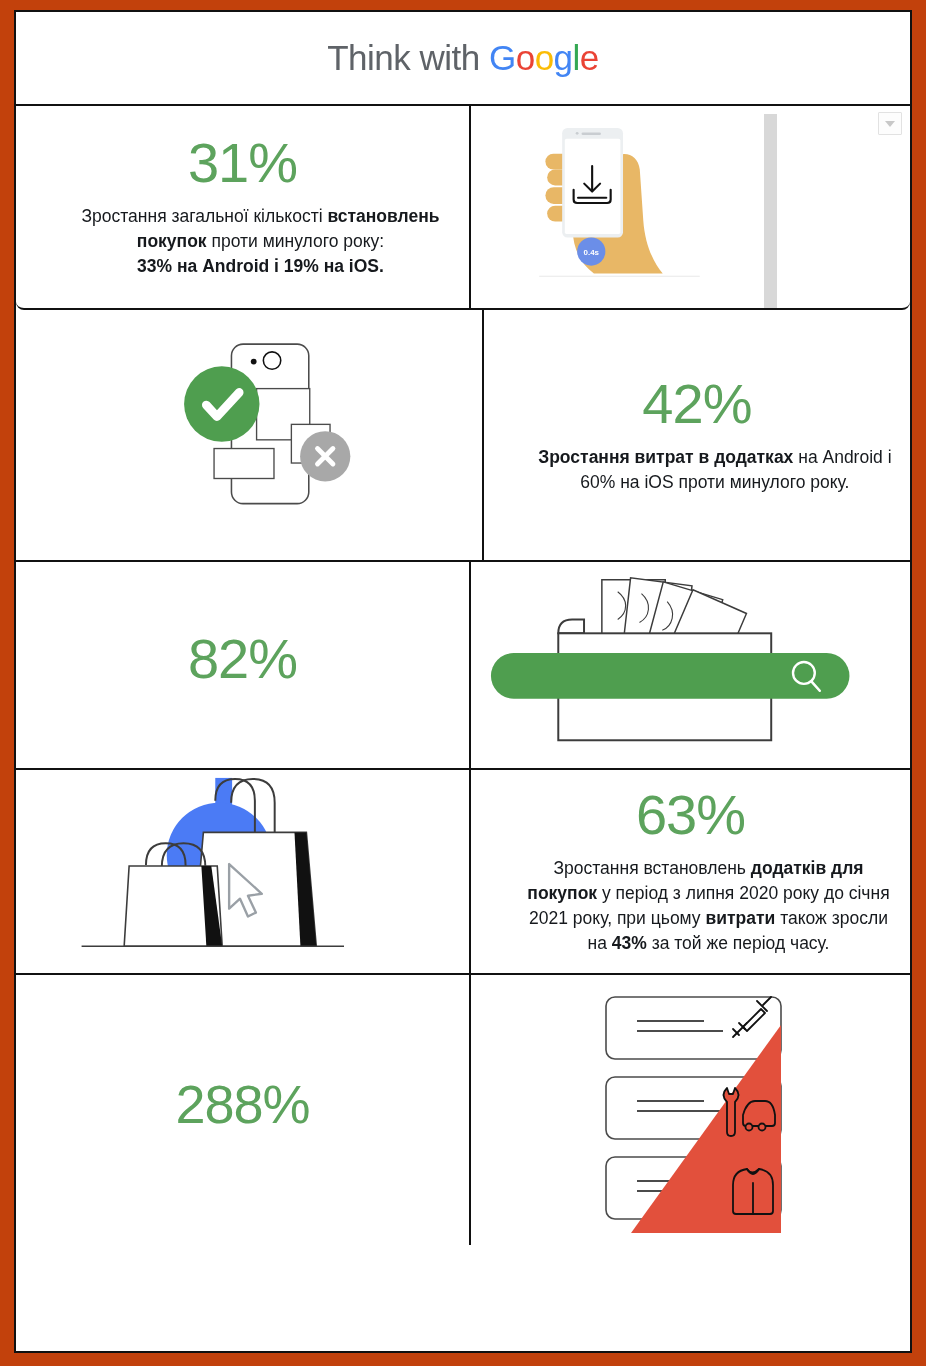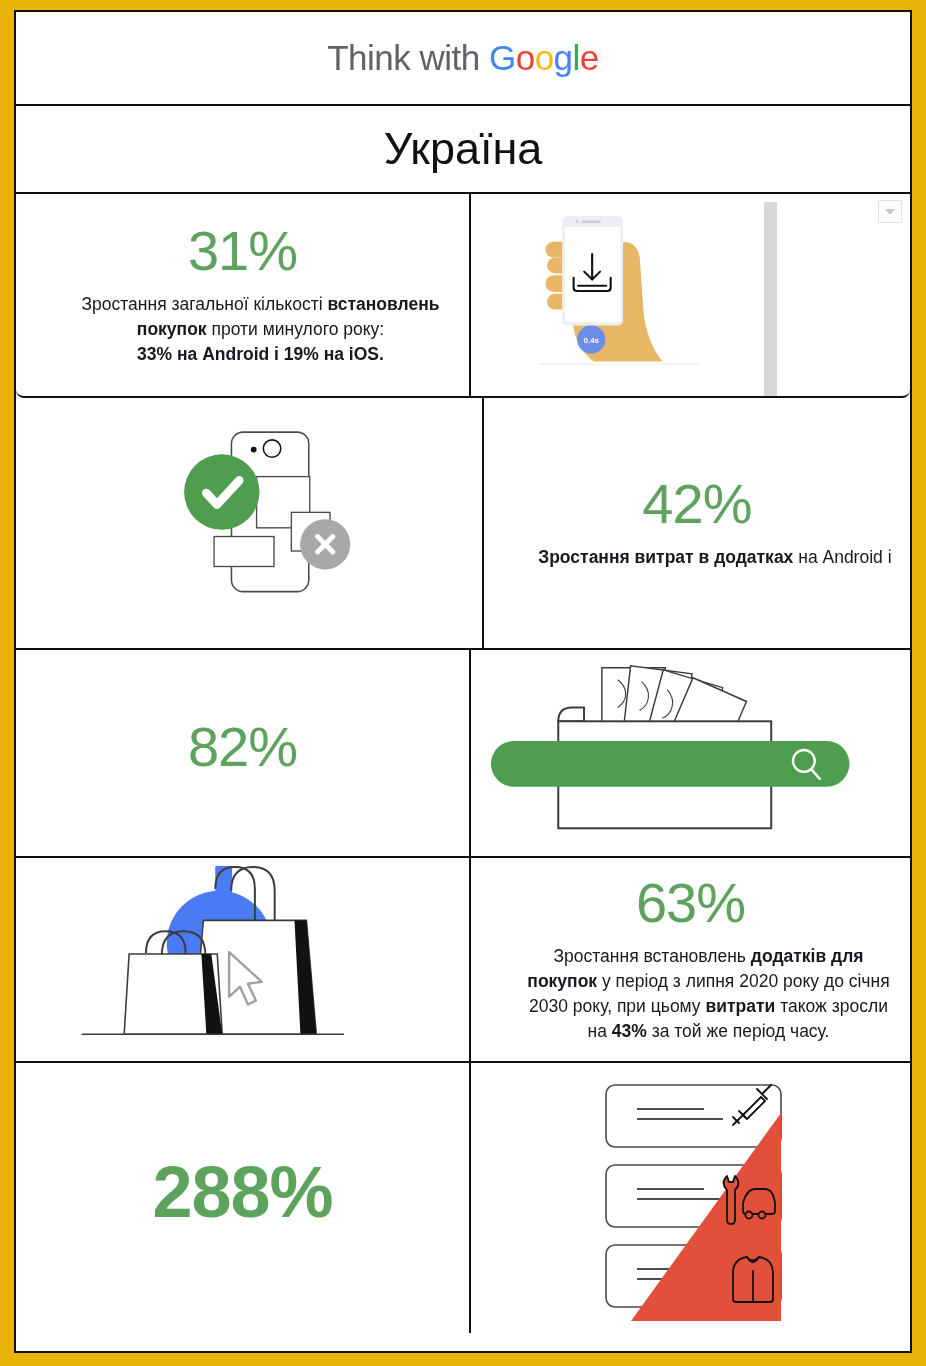--- a/index.html
+++ b/index.html
@@ -5,21 +5,21 @@
   html, body {
     margin: 0;
     padding: 0;
     background: #f4f4f4;
     font-family: "Liberation Sans", sans-serif;
   }
   #page {
     width: 926px;
     height: 1366px;
     position: relative;
-    background: #eab308;
+    background: #c2410c;
     overflow: hidden;
   }
   .infographic {
     position: absolute;
     left: 14px;
     top: 10px;
     width: 898px;
     height: 1343px;
     background: #ffffff;
     border: 2px solid #111111;
@@ -97,21 +97,21 @@
     text-align: center;
   }
   .stat-value {
     color: #5da35d;
     font-size: 56px;
     font-weight: 400;
     line-height: 1.0;
     margin-bottom: 13px;
     letter-spacing: -1px;
   }
-  .stat-value.small { font-size: 72px; font-weight: bold; }
+  .stat-value.small { font-size: 54px; }
   .stat-text {
     color: #16191d;
     font-size: 17.5px;
     line-height: 1.42;
     font-weight: 400;
     margin-left: 36px;
   }
   .stat-text b { font-weight: 700; }
 
   
@@ -150,23 +150,20 @@
 
 <div id="page">
   <div class="infographic">
 
     <div class="brand-row">
       <div class="brand-logo">
         <span class="brand-think">Think with </span><span class="g-b">G</span><span class="g-r">o</span><span class="g-y">o</span><span class="g-b">g</span><span class="g-g">l</span><span class="g-r">e</span>
       </div>
     </div>
 
-    <div class="country-row">
-      <div class="country-title">Україна</div>
-    </div>
 
     <div class="grid">
 
       <div class="row r1">
         <div class="cell cell-left">
           <div class="stat">
             <div class="stat-value">31%</div>
             <div class="stat-text">
               <span>Зростання загальної кількості  </span><b>встановлень</b><br>
               <b>покупок</b><span> проти минулого року:</span><br>
@@ -236,20 +233,21 @@
               <circle cx="186" cy="94" r="39" fill="#4f9e4f"></circle>
               <polyline points="170,95 181,107 204,82" fill="none" stroke="#ffffff" stroke-width="9" stroke-linecap="round" stroke-linejoin="round"></polyline>
             </g>
           </svg>
         </div>
         <div class="cell cell-right">
           <div class="stat">
             <div class="stat-value">42%</div>
             <div class="stat-text">
               <b>Зростання витрат в додатках</b><span> на Android і</span><br>
+              <span>60% на iOS проти минулого року.</span>
             </div>
           </div>
         </div>
       </div>
 
       <div class="row r3">
         <div class="cell cell-left">
           <div class="stat">
             <div class="stat-value">82%</div>
           </div>
@@ -306,21 +304,21 @@
               <path d="M214 95 L214 140 L225 130 L233 148 L241 144 L233 127 L247 125 Z" fill="#ffffff" stroke="#9aa0a6" stroke-width="2.4" stroke-linejoin="round"></path>
             </g>
           </svg>
         </div>
         <div class="cell cell-right">
           <div class="stat">
             <div class="stat-value">63%</div>
             <div class="stat-text">
               <span>Зростання встановлень </span><b>додатків для</b><br>
               <b>покупок</b><span> у період з липня 2020 року до січня</span><br>
-              <span>2030 року, при цьому </span><b>витрати</b><span> також зросли</span><br>
+              <span>2021 року, при цьому </span><b>витрати</b><span> також зросли</span><br>
               <span>на </span><b>43%</b><span> за той же період часу.</span>
             </div>
           </div>
         </div>
       </div>
 
       <div class="row r5">
         <div class="cell cell-left">
           <div class="stat">
             <div class="stat-value small">288%</div>

